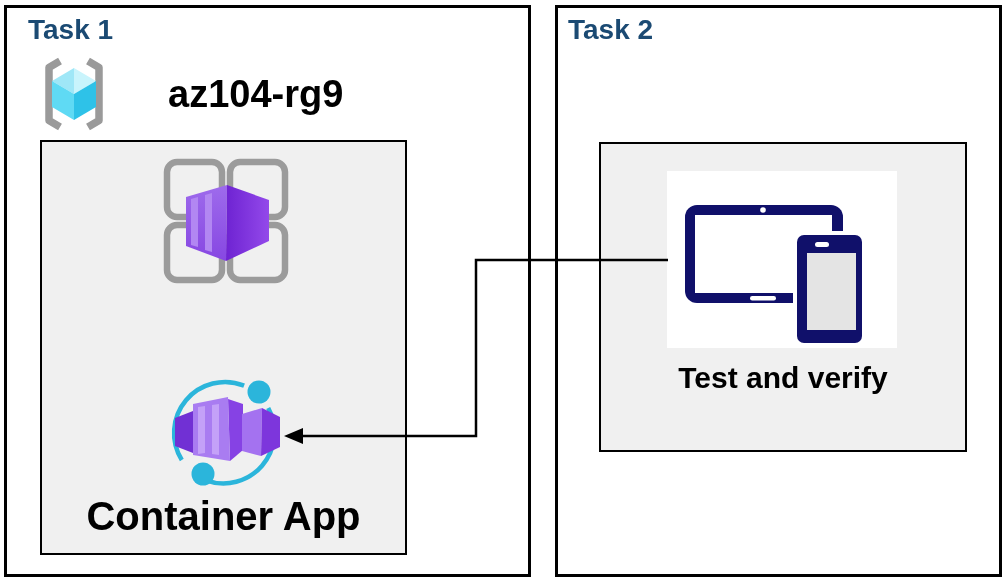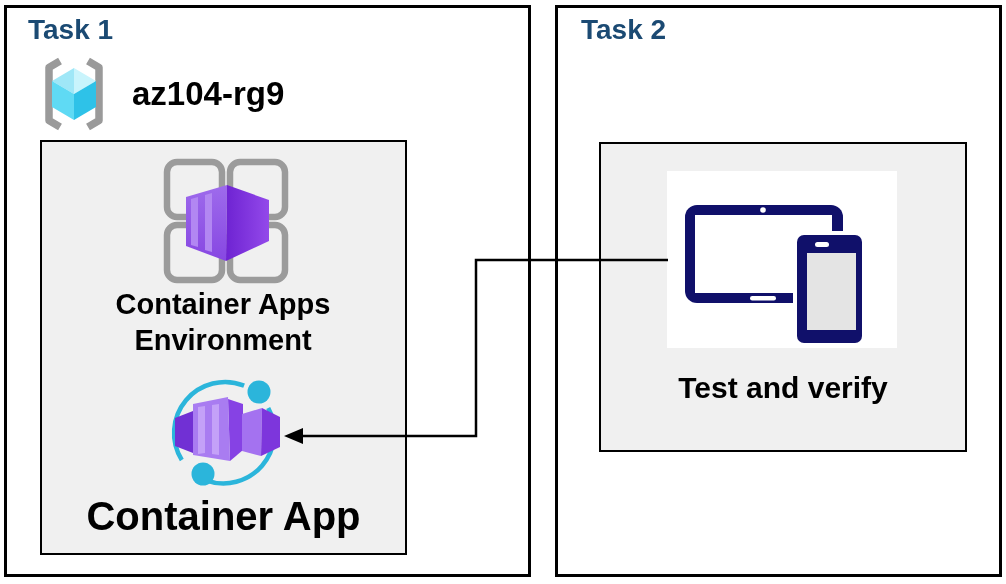--- a/index.html
+++ b/index.html
@@ -18,39 +18,39 @@
     overflow:hidden;
   }
   .task-box{
     position:absolute;background:#ffffff;border:3px solid var(--border);
     box-sizing:border-box;
   }
   #task1{left:4px;top:5px;width:527px;height:572px;}
   #task2{left:555px;top:5px;width:447px;height:572px;}
   .task-title{position:absolute;font-size:28px;color:var(--heading);white-space:nowrap;}
   #task1 .task-title{left:21px;top:6px;}
-  #task2 .task-title{left:23px;top:6px;}
+  #task2 .task-title{left:10px;top:6px;}
   .rg-row{position:absolute;left:29px;top:48px;display:flex;align-items:center;gap:20px;}
-  .rg-name{font-size:33px;color:var(--text);white-space:nowrap;}
+  .rg-name{font-size:38px;color:var(--text);white-space:nowrap;margin-left:36px;}
   .inner-box{
     position:absolute;background:var(--innerbg);border:2px solid var(--border);
     box-sizing:border-box;
   }
   #inner1{left:33px;top:132px;width:367px;height:415px;}
   #inner2{left:41px;top:134px;width:368px;height:310px;}
   .icon-abs{position:absolute;display:block;}
   #env-icon{left:121px;top:16px;}
   #app-icon{left:118px;top:231px;}
   .node-label{
     position:absolute;text-align:center;font-size:29px;line-height:36px;color:var(--text);
   }
   #env-label{left:21px;top:144px;width:320px;}
   #app-label{left:0;top:356px;width:100%;font-size:40px;}
   #plate{position:absolute;left:66px;top:27px;width:230px;height:177px;background:#ffffff;}
-  #test-label{left:0;top:226px;width:100%;font-size:30px;}
+  #test-label{left:0;top:216px;width:100%;font-size:30px;}
   #connector{position:absolute;left:0;top:0;pointer-events:none;z-index:10;}
 </style>
 </head>
 <body>
 
 <div class="canvas">
 
   <div class="task-box" id="task1">
     <div class="task-title">Task 1</div>
 
@@ -82,21 +82,20 @@
         <rect x="4" y="4" width="55" height="55" rx="10" fill="none" stroke="#9B9B9B" stroke-width="6.5"></rect>
         <rect x="67" y="4" width="55" height="55" rx="10" fill="none" stroke="#9B9B9B" stroke-width="6.5"></rect>
         <rect x="4" y="67" width="55" height="55" rx="10" fill="none" stroke="#9B9B9B" stroke-width="6.5"></rect>
         <rect x="67" y="67" width="55" height="55" rx="10" fill="none" stroke="#9B9B9B" stroke-width="6.5"></rect>
         <polygon points="23,39 64,27 63,103 23,88" fill="url(#envL)"></polygon>
         <polygon points="64,27 106,42 106,83 63,103" fill="url(#envR)"></polygon>
         <polygon points="28,41 35,39 35,89 28,87" fill="#B287F2"></polygon>
         <polygon points="42,37 49,35 49,94 42,92" fill="#B287F2"></polygon>
       </svg>
 
-      <div class="node-label" id="env-label">Container Apps Environment</div>
 
       <svg class="icon-abs" id="app-icon" width="132" height="118" viewBox="0 0 132 118">
         <path d="M108.2,35 A51,51 0 0 1 45.9,107.3" fill="none" stroke="#2BB5DB" stroke-width="4.5"></path>
         <path d="M21.8,87 A51,51 0 0 1 84.1,12.7" fill="none" stroke="#2BB5DB" stroke-width="4.5"></path>
         <circle cx="99" cy="19" r="11.5" fill="#2BB5DB"></circle>
         <circle cx="43" cy="101" r="11.5" fill="#2BB5DB"></circle>
         <polygon points="15,45 33,38 33,80 15,73" fill="#7130D4"></polygon>
         <polygon points="68,26 83,31 83,77 70,88" fill="#8642E4"></polygon>
         <polygon points="33,31 68,24 70,88 33,82" fill="#A97CF1"></polygon>
         <polygon points="38,34 45,33 45,80 38,81" fill="#C4A1F8"></polygon>

